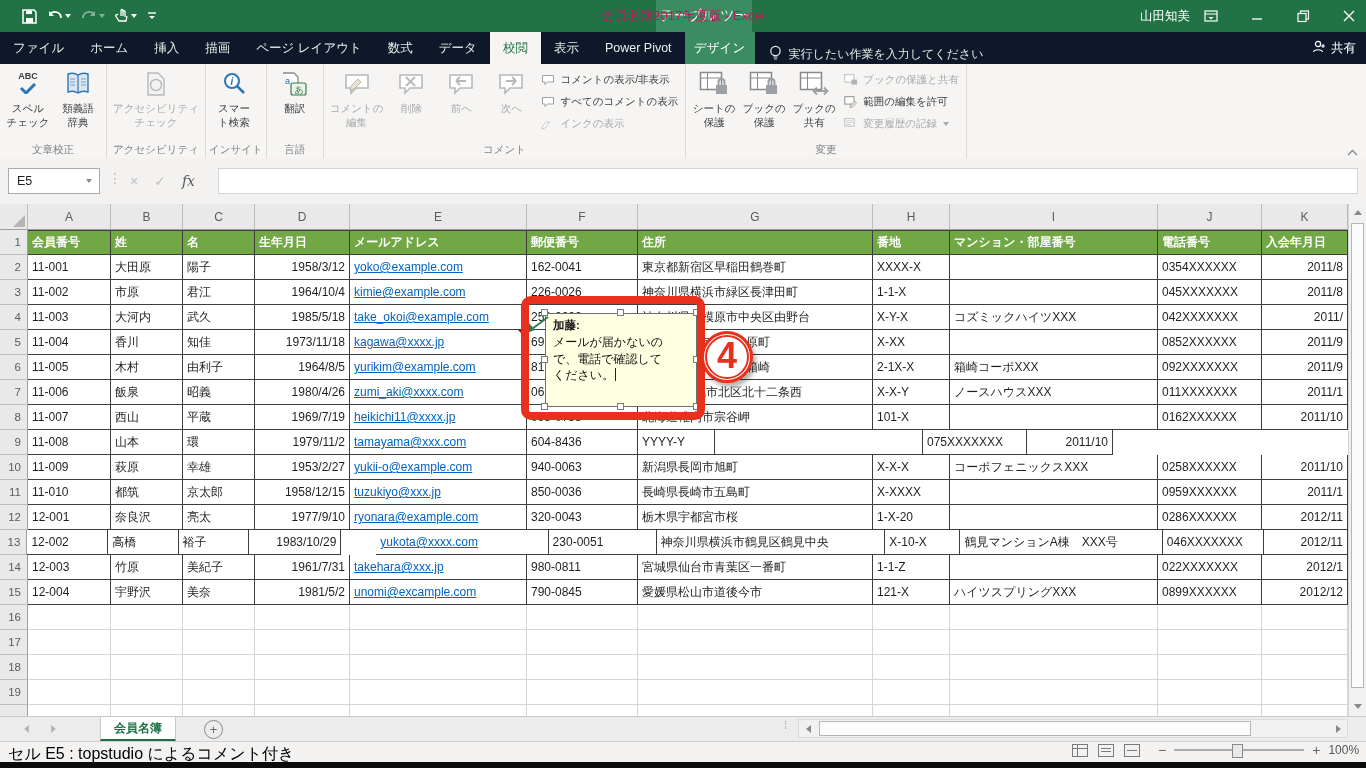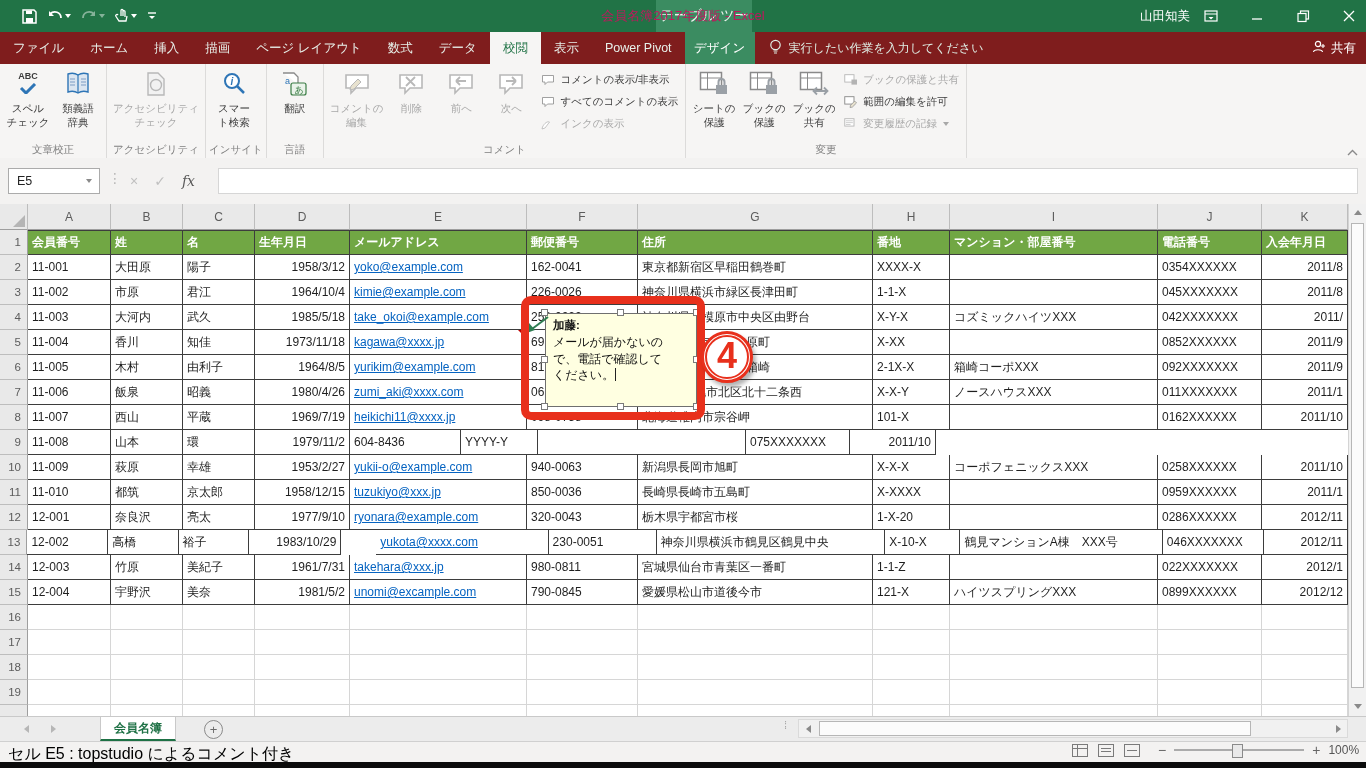--- a/index.html
+++ b/index.html
@@ -12,21 +12,21 @@
   .qbtn{display:flex;align-items:center;gap:2px;}
   .qbtn svg{display:block;}
   .dim{opacity:.45;}
   .cdown{width:0;height:0;border-left:3.5px solid transparent;border-right:3.5px solid transparent;border-top:4px solid currentColor;display:inline-block;}
   #title-text{left:0;top:0;width:1366px;height:32px;line-height:32px;text-align:center;font-size:13px;color:#be185d;pointer-events:none;}
   #ctx-block{left:656px;top:0;width:96px;height:64px;background:#3B8C61;}
   #ctx-label{left:656px;top:0;width:96px;height:32px;line-height:30px;text-align:center;font-size:14px;color:#E9F3EC;}
   #user-name{right:176px;top:0;height:32px;line-height:32px;font-size:12.5px;color:#fff;}
   .winbtn{top:0;width:34px;height:32px;display:flex;align-items:center;justify-content:center;color:#fff;}
   
-  #tabrow{left:0;top:32px;width:1366px;height:32px;background:#7f1d1d;display:flex;align-items:center;font-size:12.5px;color:#E8F0EA;}
+  #tabrow{left:0;top:32px;width:1366px;height:32px;background:#0f172a;display:flex;align-items:flex-end;font-size:12.5px;color:#E8F0EA;}
   .rtab{padding:0 13px;line-height:32px;white-space:nowrap;}
   .rtab.active{background:#F6F5F4;color:#217346;}
   .rtab.ctx{background:#3B8C61;color:#fff;width:70px;text-align:center;padding:0;}
   #search-area{display:flex;align-items:center;gap:7px;margin-left:14px;color:#DFEDE4;font-size:12px;}
   #share-area{position:absolute;right:10px;top:32px;height:32px;display:flex;align-items:center;gap:5px;color:#fff;font-size:12.5px;}
   
   #ribbon{left:0;top:64px;width:1366px;height:94px;background:#F6F5F4;border-bottom:1px solid #D2D0CE;display:flex;}
   .rgroup{display:flex;flex-direction:column;border-right:1px solid #DCDBDA;padding:2px 3px 0 3px;}
   .ritems{display:flex;flex:1;align-items:flex-start;}
   .rglabel{height:16px;line-height:15px;text-align:center;font-size:10.5px;color:#7F7F7F;}
@@ -586,20 +586,23 @@
         <div class="cell t" style="width: 208px;"></div>
         <div class="cell t" style="width: 104px;">0162XXXXXX</div>
         <div class="cell t right" style="width: 86px;">2011/10</div>
       </div>
       <div class="grow">
         <div class="rhead">9</div>
         <div class="cell t" style="width: 83px;">11-008</div>
         <div class="cell t" style="width: 72px;">山本</div>
         <div class="cell t" style="width: 72px;">環</div>
         <div class="cell t right" style="width: 95px;">1979/11/2</div>
+        <div class="cell t" style="width: 177px;">
+          <a class="lnk">tamayama@xxx.com</a>
+        </div>
         <div class="cell t" style="width: 111px;">604-8436</div>
         <div class="cell t" style="width: 77px;">YYYY-Y</div>
         <div class="cell t" style="width: 208px;"></div>
         <div class="cell t" style="width: 104px;">075XXXXXXX</div>
         <div class="cell t right" style="width: 86px;">2011/10</div>
       </div>
       <div class="grow">
         <div class="rhead">10</div>
         <div class="cell t" style="width: 83px;">11-009</div>
         <div class="cell t" style="width: 72px;">萩原</div>

